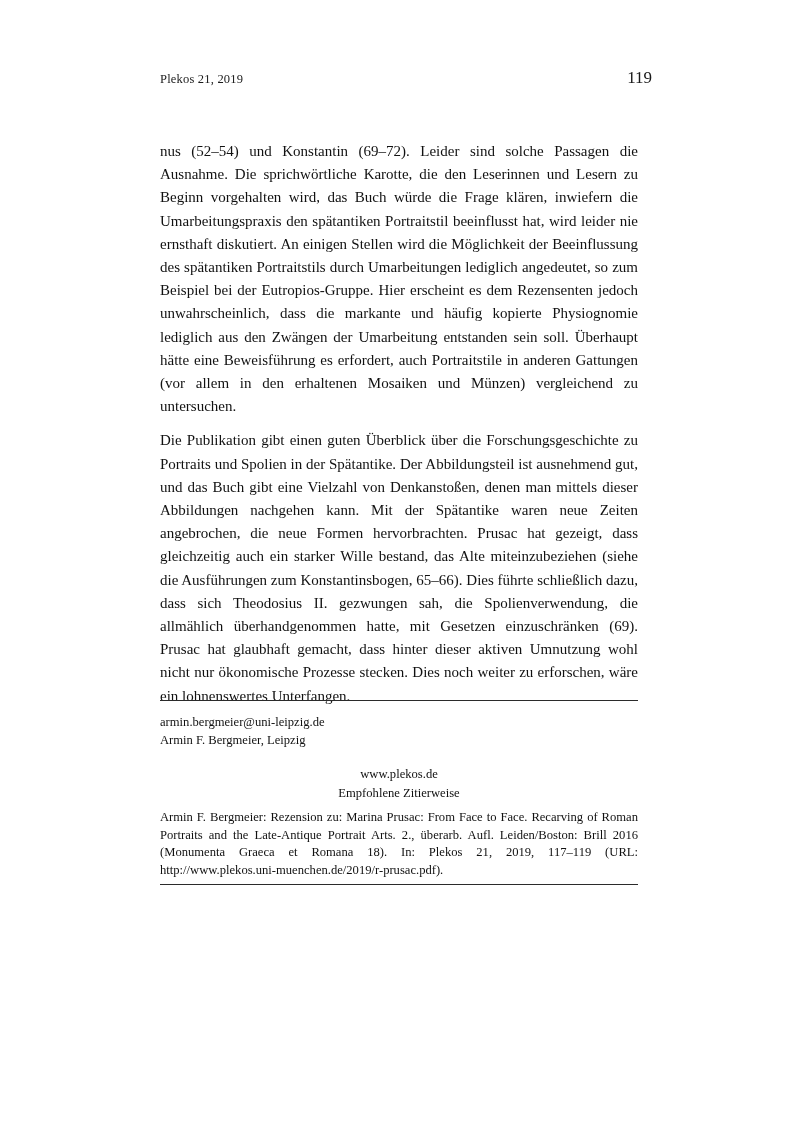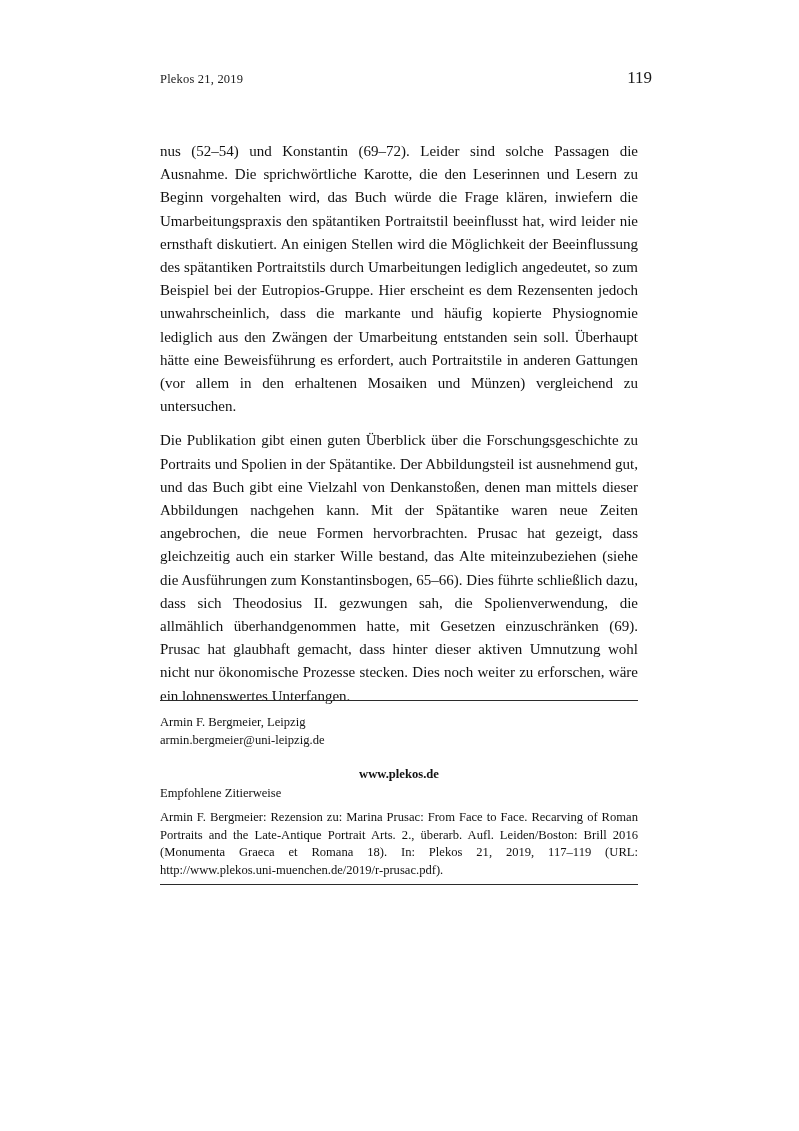--- a/index.html
+++ b/index.html
@@ -90,26 +90,26 @@
   }
   .citation-block {
     position: absolute;
     left: 160px;
     top: 767px;
     width: 478px;
   }
   .site-name {
     text-align: center;
     font-size: 12.6px;
-    font-weight: bold;
+    font-weight: normal;
     color: #111111;
     margin-bottom: 4px;
   }
   .cite-label {
-    text-align: left;
+    text-align: center;
     font-size: 12.6px;
     color: #111111;
     margin-bottom: 4px;
   }
   .cite-text {
     font-size: 12.6px;
     line-height: 17.6px;
     text-align: justify;
     text-justify: inter-word;
     color: #111111;
@@ -127,22 +127,22 @@
   <div class="page-number">119</div>
 
   <div class="body-text">
     <p class="para">nus (52–54) und Konstantin (69–72). Leider sind solche Passagen die Ausnahme. Die sprichwörtliche Karotte, die den Leserinnen und Lesern zu Beginn vorgehalten wird, das Buch würde die Frage klären, inwiefern die Umarbeitungspraxis den spätantiken Portraitstil beeinflusst hat, wird leider nie ernsthaft diskutiert. An einigen Stellen wird die Möglichkeit der Beeinflussung des spätantiken Portraitstils durch Umarbeitungen lediglich angedeutet, so zum Beispiel bei der Eutropios-Gruppe. Hier erscheint es dem Rezensenten jedoch unwahrscheinlich, dass die markante und häufig kopierte Physiognomie lediglich aus den Zwängen der Umarbeitung entstanden sein soll. Überhaupt hätte eine Beweisführung es erfordert, auch Portraitstile in anderen Gattungen (vor allem in den erhaltenen Mosaiken und Münzen) vergleichend zu untersuchen.</p>
     <p class="para">Die Publikation gibt einen guten Überblick über die Forschungsgeschichte zu Portraits und Spolien in der Spätantike. Der Abbildungsteil ist ausnehmend gut, und das Buch gibt eine Vielzahl von Denkanstoßen, denen man mittels dieser Abbildungen nachgehen kann. Mit der Spätantike waren neue Zeiten angebrochen, die neue Formen hervorbrachten. Prusac hat gezeigt, dass gleichzeitig auch ein starker Wille bestand, das Alte miteinzubeziehen (siehe die Ausführungen zum Konstantinsbogen, 65–66). Dies führte schließlich dazu, dass sich Theodosius II. gezwungen sah, die Spolienverwendung, die allmählich überhandgenommen hatte, mit Gesetzen einzuschränken (69). Prusac hat glaubhaft gemacht, dass hinter dieser aktiven Umnutzung wohl nicht nur ökonomische Prozesse stecken. Dies noch weiter zu erforschen, wäre ein lohnenswertes Unterfangen.</p>
   </div>
 
   <div class="rule rule-top"></div>
 
   <div class="signature">
+    <div>armin.bergmeier@uni-leipzig.de</div>
     <div>Armin F. Bergmeier, Leipzig</div>
-    <div>armin.bergmeier@uni-leipzig.de</div>
   </div>
 
   <div class="citation-block">
     <div class="site-name">www.plekos.de</div>
     <div class="cite-label">Empfohlene Zitierweise</div>
     <div class="cite-text">Armin F. Bergmeier: Rezension zu: Marina Prusac: From Face to Face. Recarving of Roman Portraits and the Late-Antique Portrait Arts. 2., überarb. Aufl. Leiden/Boston: Brill 2016 (Monumenta Graeca et Romana 18). In: Plekos 21, 2019, 117–119 (URL: http://www.plekos.uni-muenchen.de/2019/r-prusac.pdf).</div>
   </div>
 
   <div class="rule rule-bottom"></div>
 

